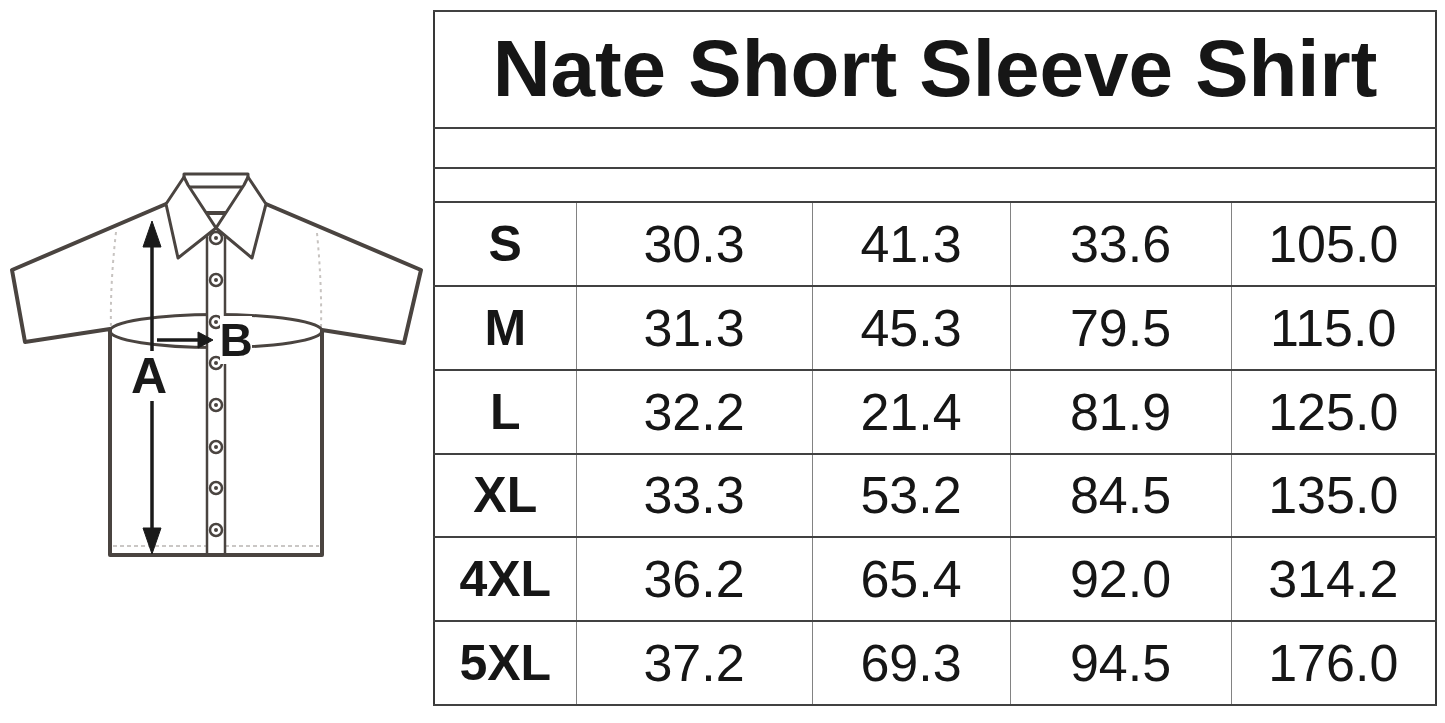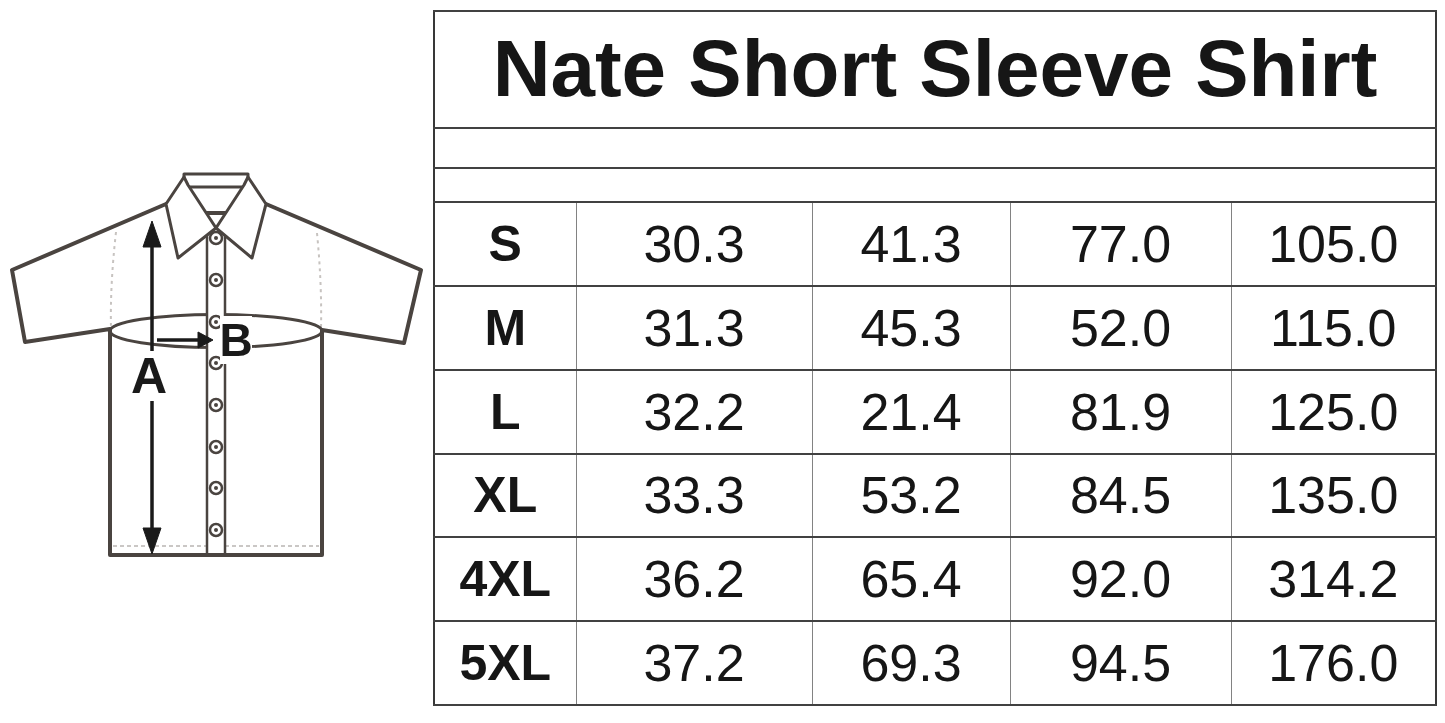--- a/index.html
+++ b/index.html
@@ -109,28 +109,28 @@
         <td colspan="5"></td>
       </tr>
       <tr class="spacer-row-2">
         <td colspan="5"></td>
       </tr>
 
       <tr class="data-row">
         <td class="size-cell">S</td>
         <td>30.3</td>
         <td>41.3</td>
-        <td>77.0</td>
+        <td>33.6</td>
         <td>105.0</td>
       </tr>
       <tr class="data-row">
         <td class="size-cell">M</td>
         <td>31.3</td>
         <td>45.3</td>
-        <td>52.0</td>
+        <td>79.5</td>
         <td>115.0</td>
       </tr>
       <tr class="data-row">
         <td class="size-cell">L</td>
         <td>32.2</td>
         <td>21.4</td>
         <td>81.9</td>
         <td>125.0</td>
       </tr>
       <tr class="data-row">

